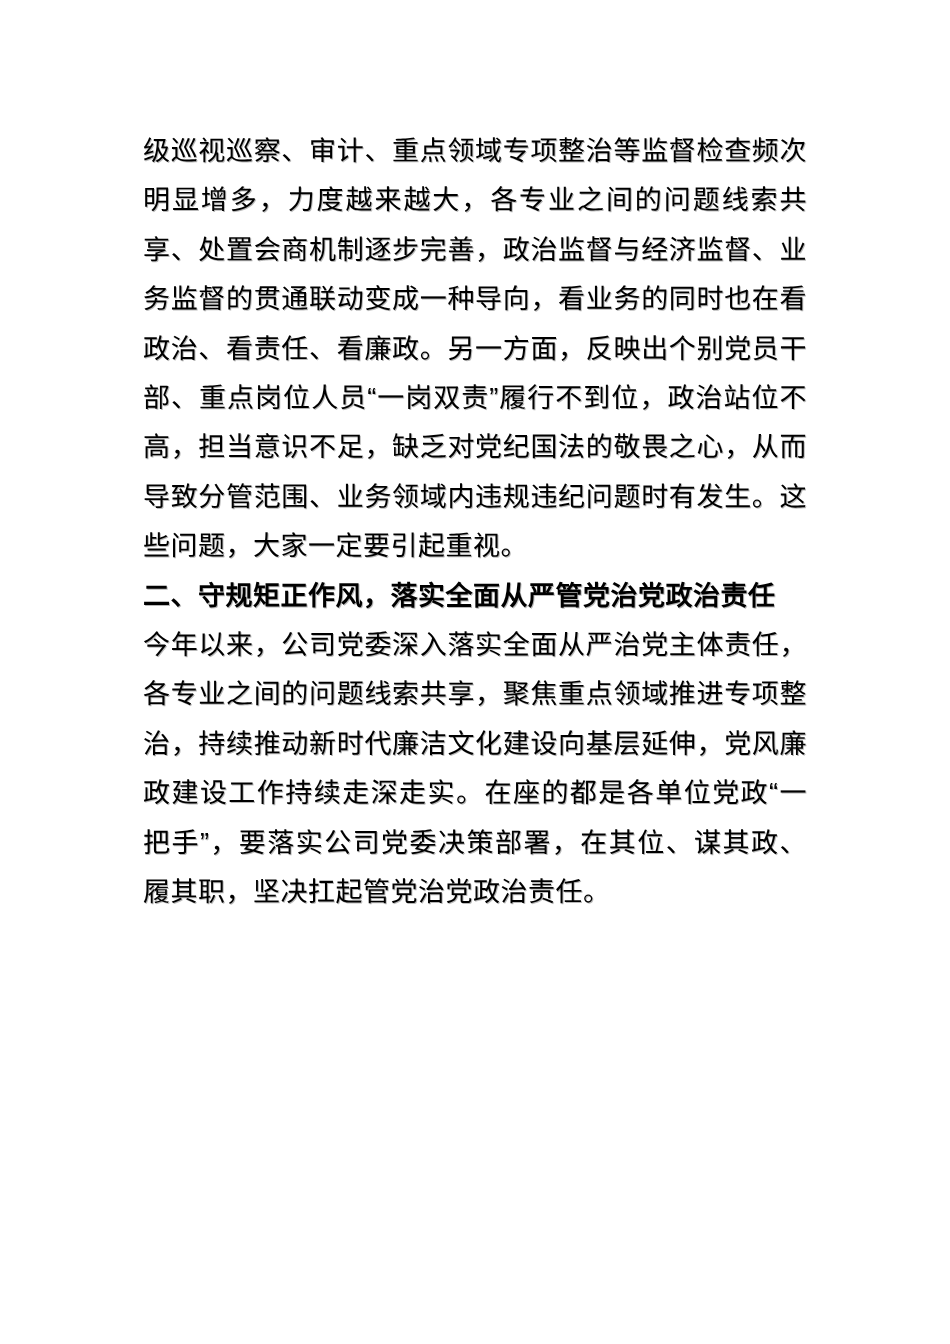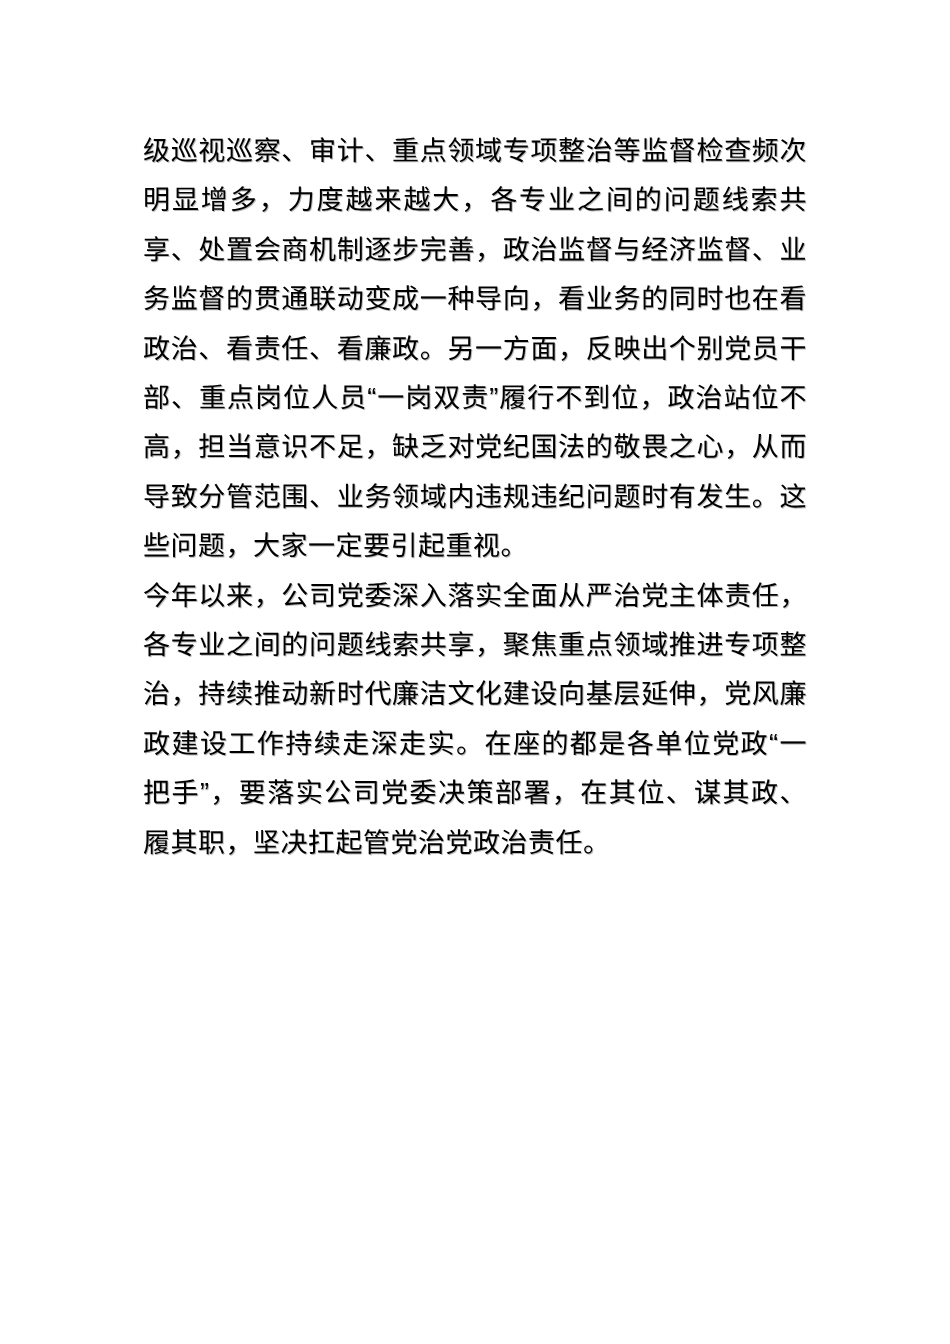--- a/index.html
+++ b/index.html
@@ -37,15 +37,16 @@
   .doc-text p.heading {
     font-weight: 700;
   }
 </style>
 </head>
 <body>
 
 <div class="page">
   <div class="doc-text">
     <p>级巡视巡察、审计、重点领域专项整治等监督检查频次明显增多，力度越来越大，各专业之间的问题线索共享、处置会商机制逐步完善，政治监督与经济监督、业务监督的贯通联动变成一种导向，看业务的同时也在看政治、看责任、看廉政。另一方面，反映出个别党员干部、重点岗位人员“一岗双责”履行不到位，政治站位不高，担当意识不足，缺乏对党纪国法的敬畏之心，从而导致分管范围、业务领域内违规违纪问题时有发生。这些问题，大家一定要引起重视。</p>
+    <p class="heading">二、守规矩正作风，落实全面从严管党治党政治责任</p>
     <p>今年以来，公司党委深入落实全面从严治党主体责任，各专业之间的问题线索共享，聚焦重点领域推进专项整治，持续推动新时代廉洁文化建设向基层延伸，党风廉政建设工作持续走深走实。在座的都是各单位党政“一把手”，要落实公司党委决策部署，在其位、谋其政、履其职，坚决扛起管党治党政治责任。</p>
   </div>
 </div>
 
 </body></html>

